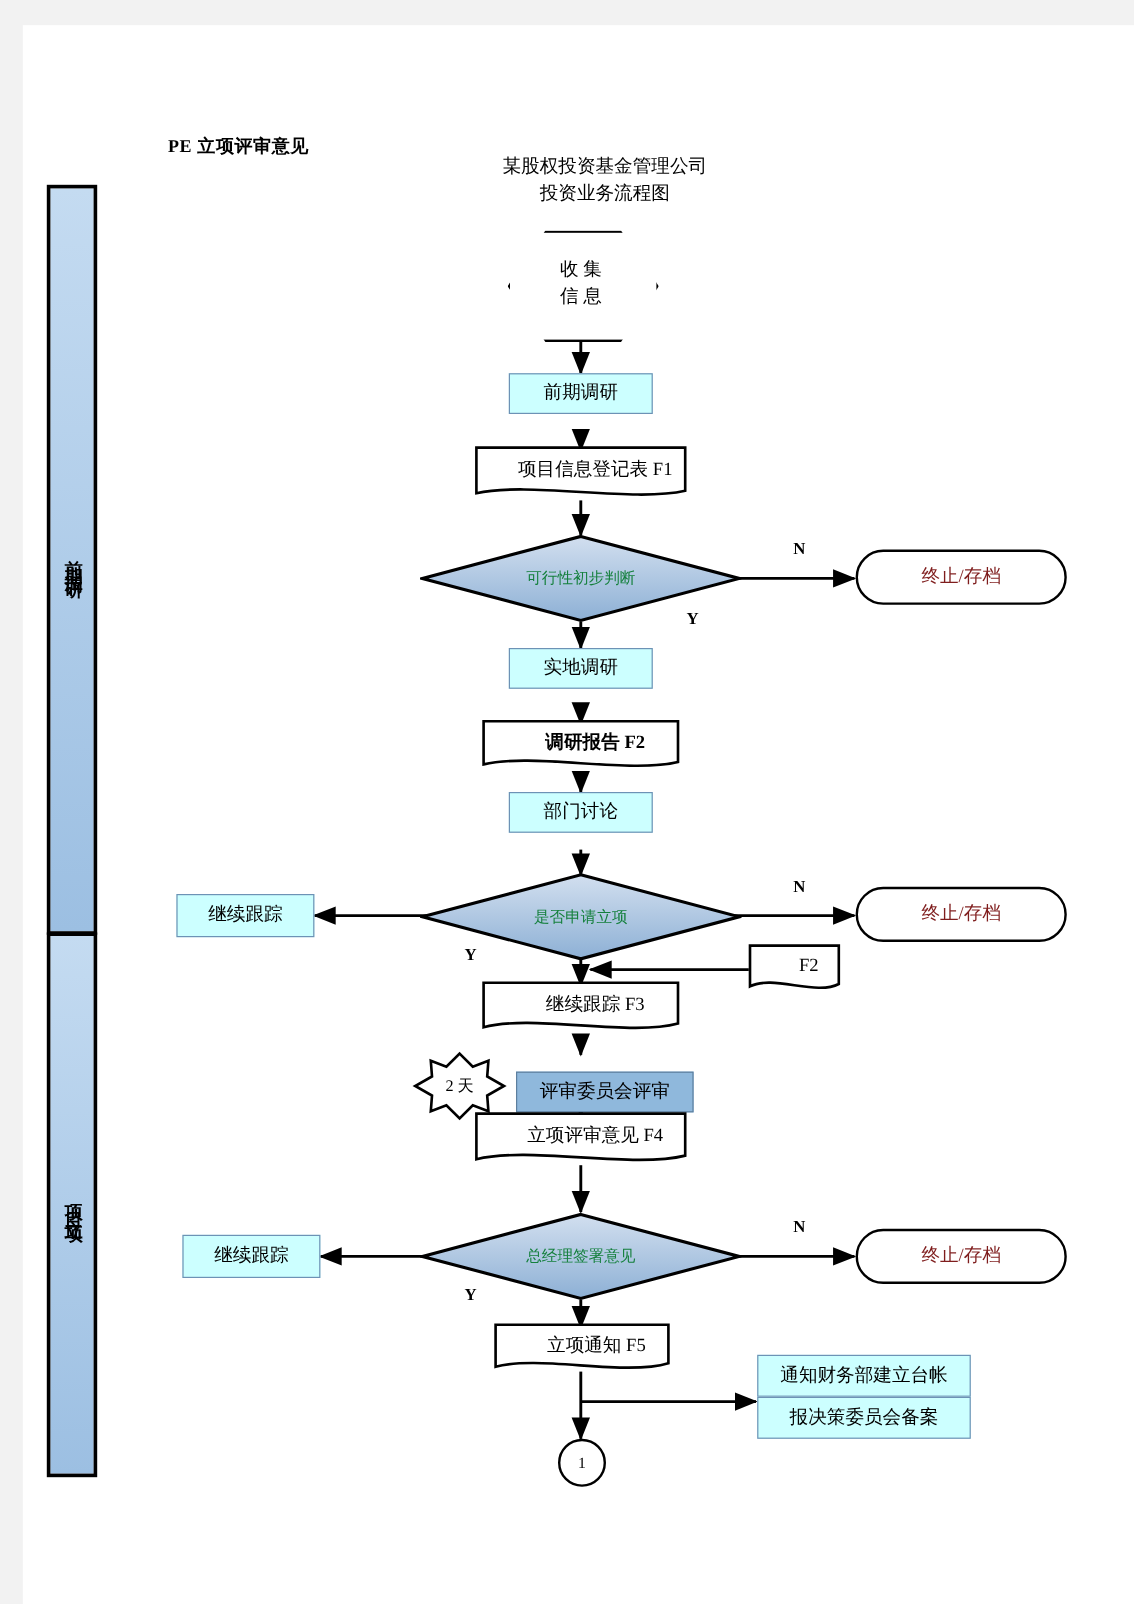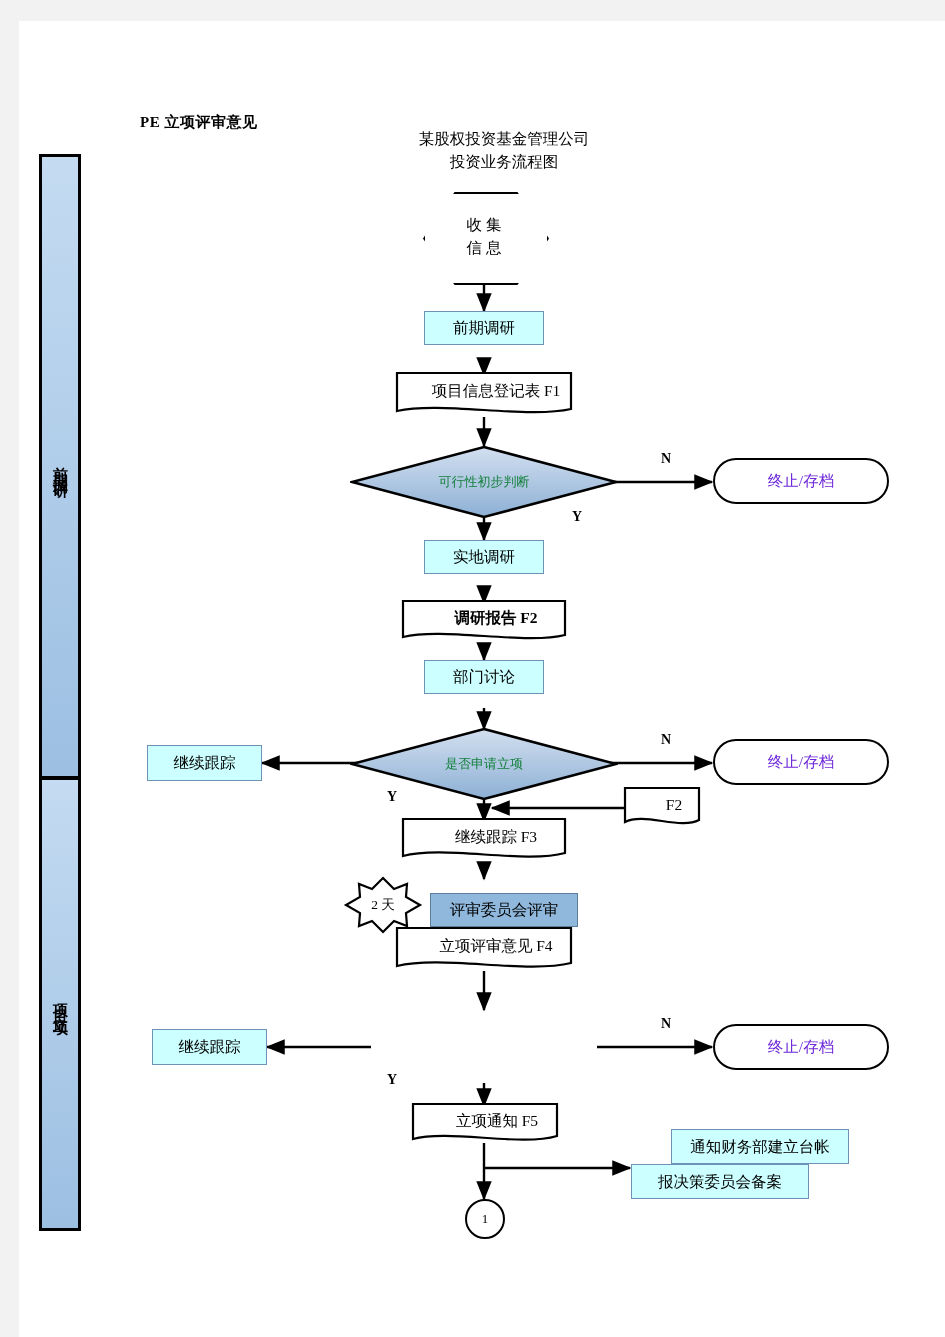--- a/index.html
+++ b/index.html
@@ -85,21 +85,21 @@
   .diamond{position:absolute;}
   .diamond svg{position:absolute;left:0;top:0;}
   .diamond .lbl{
     position:absolute;left:0;top:0;width:100%;height:100%;
     display:flex;align-items:center;justify-content:center;
     font-size:13px;color:#15803d;
   }
 
   .term{
     border:2.6px solid #000;background:#ffffff;
-    border-radius:999px;font-size:15.5px;color:#6d28d9;
+    border-radius:999px;font-size:15.5px;color:#7f1d1d;
   }
 
   .star{position:absolute;}
   .star svg{position:absolute;left:0;top:0;}
   .star .lbl{
     position:absolute;left:0;top:0;width:100%;height:100%;
     display:flex;align-items:center;justify-content:center;
     font-size:13.5px;color:#000;
   }
 
@@ -274,39 +274,45 @@
     <span class="txt">评审委员会评审</span>
   </div>
 
   <div class="docshape" style="left:376px;top:905px;width:178px;height:48px;">
     <svg width="178" height="48" viewBox="0 0 178 48">
       <path d="M2,2 L176,2 L176,37 C132,48 46,29 2,40 Z" fill="#ffffff" stroke="#000" stroke-width="2.2"></path>
     </svg>
     <div class="lbl">立项评审意见 F4</div>
   </div>
 
+  <div class="diamond" style="left:331px;top:989px;width:268px;height:74px;">
+    <svg width="268" height="74" viewBox="0 0 268 74">
+      <path d="M134,2 L266,37 L134,72 L2,37 Z" fill="url(#dgrad)" stroke="#000" stroke-width="2.6"></path>
+    </svg>
+    <div class="lbl">总经理签署意见</div>
+  </div>
   <div class="yn" style="left:642px;top:995px;">N</div>
   <div class="yn" style="left:368px;top:1051px;">Y</div>
 
   <div class="node proc" style="left:133px;top:1008px;width:115px;height:36px;">
     <span class="txt">继续跟踪</span>
   </div>
 
   <div class="node term" style="left:694px;top:1003px;width:176px;height:46px;">
     <span class="txt">终止/存档</span>
   </div>
 
   <div class="docshape" style="left:392px;top:1081px;width:148px;height:45px;">
     <svg width="148" height="45" viewBox="0 0 148 45">
       <path d="M2,2 L146,2 L146,34 C110,45 38,27 2,37 Z" fill="#ffffff" stroke="#000" stroke-width="2.2"></path>
     </svg>
     <div class="lbl">立项通知 F5</div>
   </div>
 
-  <div class="node proc" style="left:612px;top:1108px;width:178px;height:35px;margin-left:40px;">
+  <div class="node proc" style="left:612px;top:1108px;width:178px;height:35px;">
     <span class="txt">通知财务部建立台帐</span>
   </div>
   <div class="node proc" style="left:612px;top:1143px;width:178px;height:35px;">
     <span class="txt">报决策委员会备案</span>
   </div>
 
   <div class="node conn" style="left:446px;top:1178px;width:40px;height:40px;">
     <span class="txt">1</span>
   </div>
 

